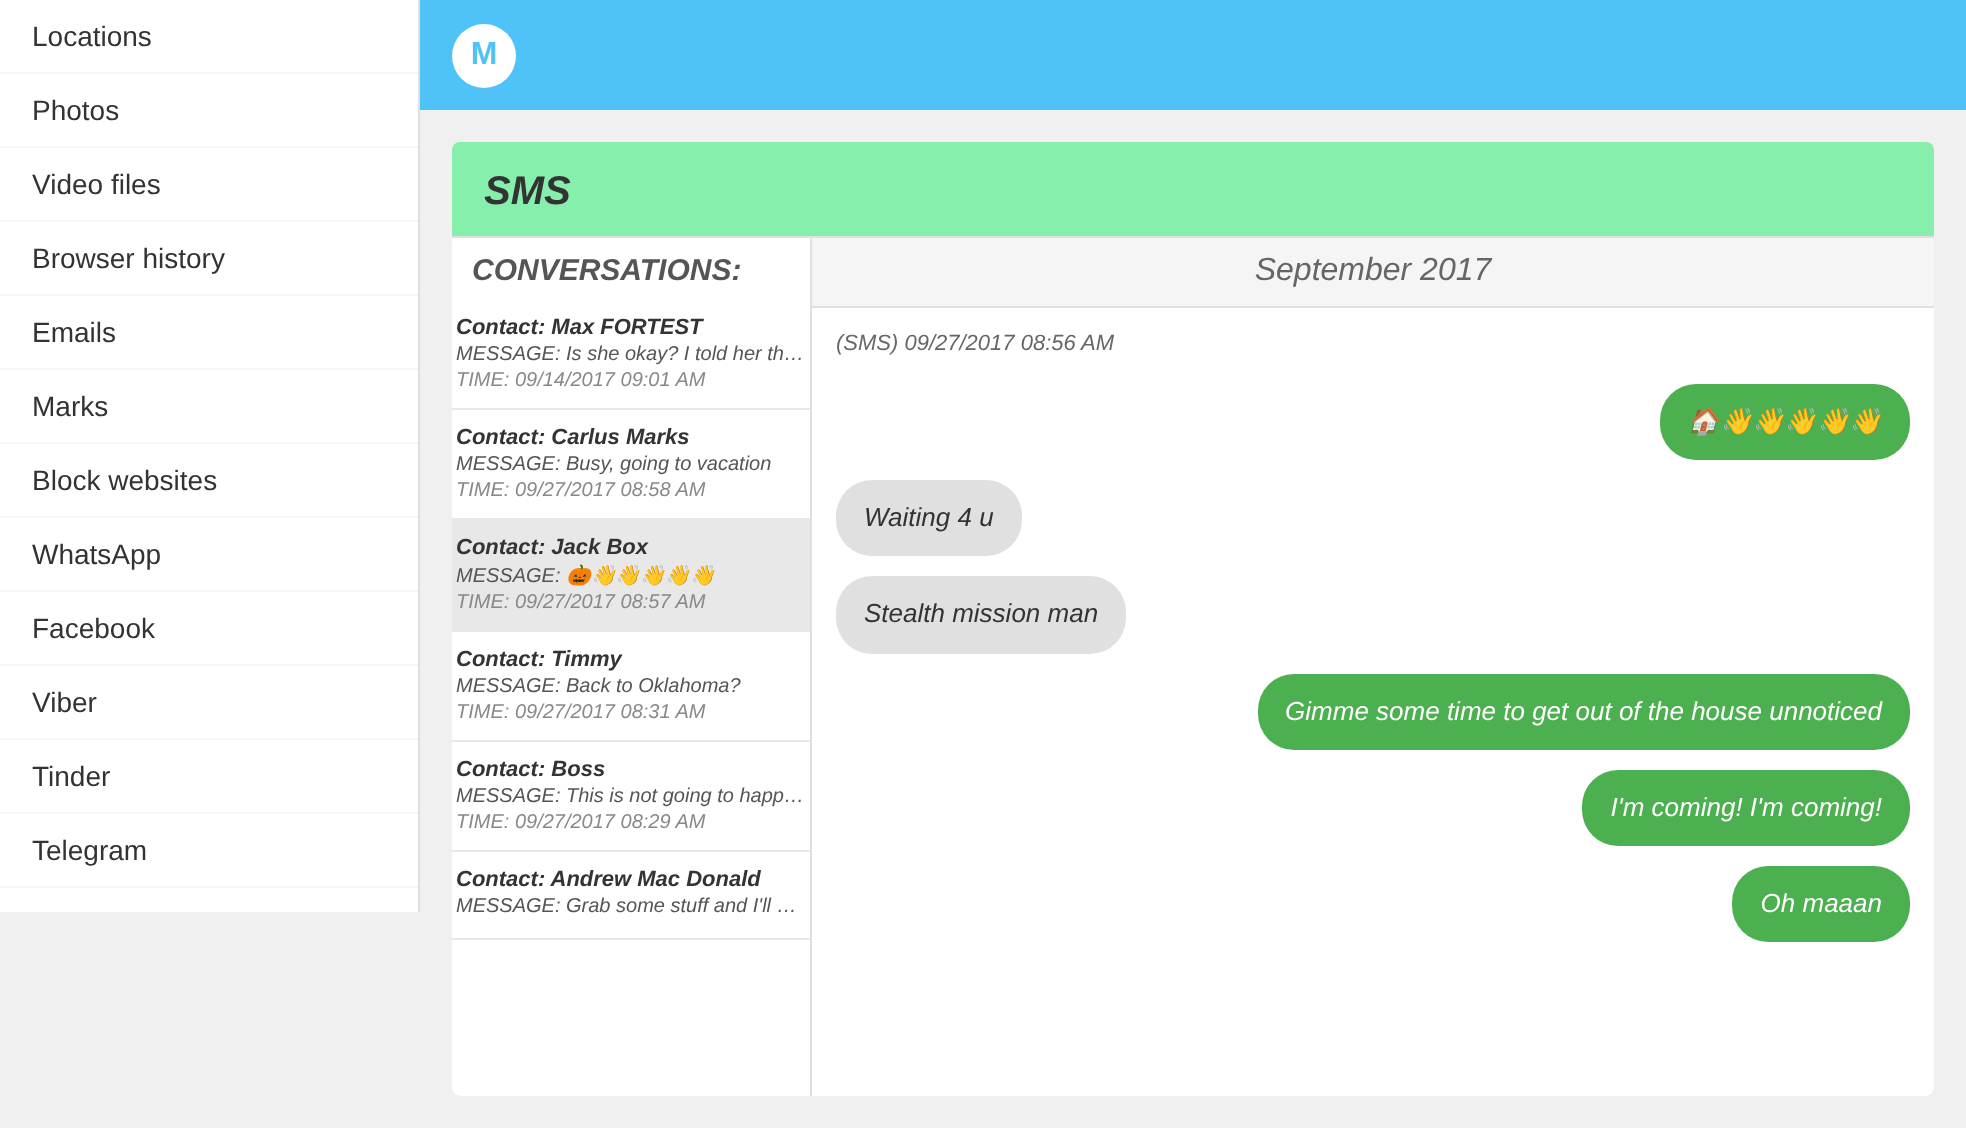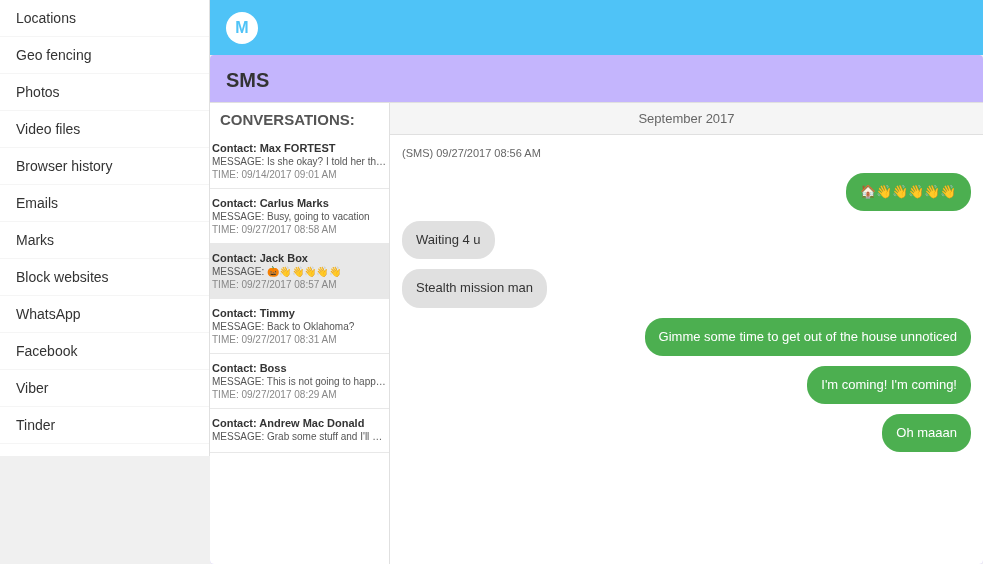--- a/index.html
+++ b/index.html
@@ -47,26 +47,28 @@
       display: flex;
       align-items: center;
       justify-content: center;
       font-weight: bold;
       color: #4fc3f7;
       font-size: 16px;
     }
 
     
     .sms-container {
-      background: #c4b5fd;
+      background: #86efac;
+      margin: 16px;
       border-radius: 4px;
       flex: 1;
       overflow: hidden;
       display: flex;
       flex-direction: column;
+      font-style: italic;
     }
     .sms-title {
       font-size: 20px;
       font-weight: bold;
       padding: 14px 16px 10px;
       color: #333;
     }
     .sms-body {
       display: flex;
       flex: 1;
@@ -118,21 +120,21 @@
     .chat-area {
       flex: 1;
       background: #fff;
       display: flex;
       flex-direction: column;
       overflow: hidden;
     }
     .chat-date-header {
       text-align: center;
       padding: 8px;
-      font-size: 13px;
+      font-size: 16px;
       color: #666;
       background: #f5f5f5;
       border-bottom: 1px solid #e0e0e0;
     }
     .chat-messages {
       flex: 1;
       overflow-y: auto;
       padding: 12px;
       display: flex;
       flex-direction: column;
@@ -160,21 +162,20 @@
       background: #4caf50;
       color: #fff;
       align-self: flex-end;
     }
   </style>
 </head>
 <body>
 
 <nav class="sidebar">
 <div class="sidebar-item"><span>Locations</span></div>
-    <div class="sidebar-item"><span>Geo fencing</span></div>
     <div class="sidebar-item"><span>Photos</span></div>
     <div class="sidebar-item"><span>Video files</span></div>
     <div class="sidebar-item"><span>Browser history</span></div>
     <div class="sidebar-item"><span>Emails</span></div>
     <div class="sidebar-item"><span>Marks</span></div>
     <div class="sidebar-item"><span>Block websites</span></div>
     <div class="sidebar-item"><span>WhatsApp</span></div>
     <div class="sidebar-item"><span>Facebook</span></div>
     <div class="sidebar-item"><span>Viber</span></div>
     <div class="sidebar-item"><span>Tinder</span></div>

